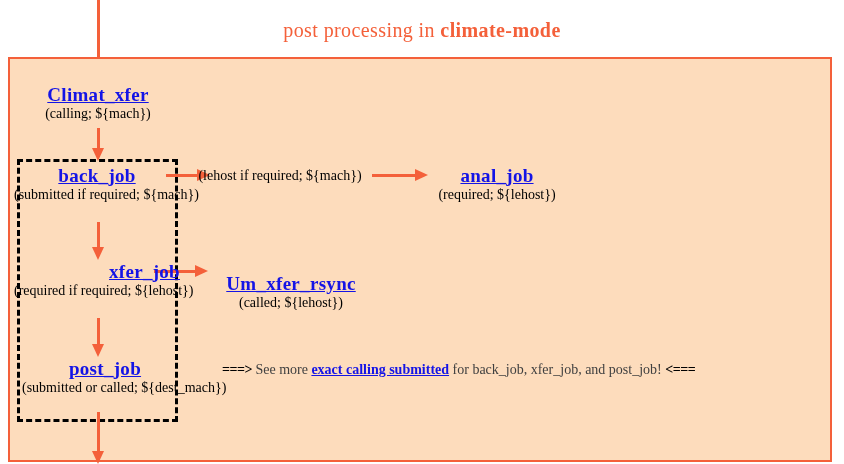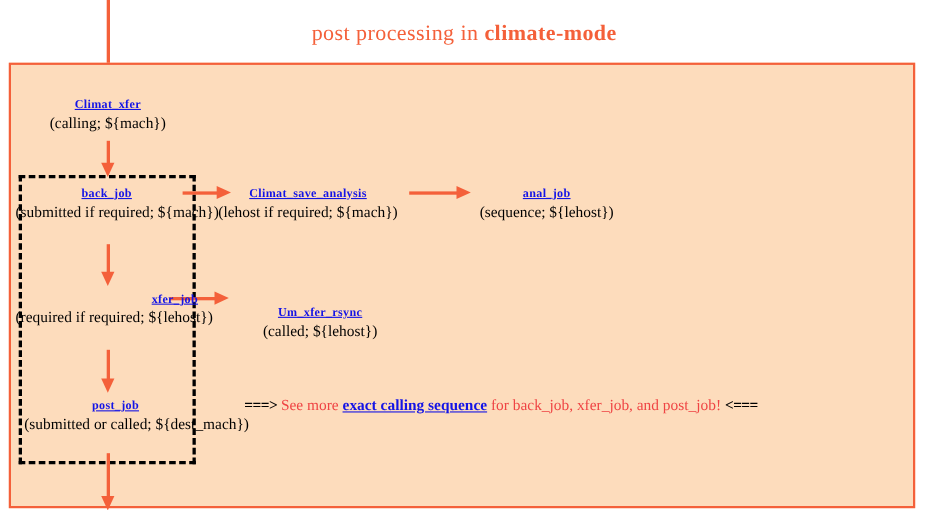--- a/index.html
+++ b/index.html
@@ -63,21 +63,21 @@
     color: #000000;
     font-size: 14px;
     line-height: 17px;
     white-space: nowrap;
   }
   .node .node-link {
     display: inline-block;
     color: #1414E6;
     font-weight: bold;
     text-decoration: underline;
-    font-size: 11px;
+    font-size: 19px;
     letter-spacing: 0.3px;
     cursor: pointer;
   }
   .node .node-desc {
     display: block;
     color: #000000;
     font-weight: normal;
     font-size: 14px;
     line-height: 17px;
   }
@@ -186,21 +186,21 @@
     font-weight: bold;
     letter-spacing: -0.5px;
   }
   .footnote .fn-link {
     color: #1414E6;
     font-weight: bold;
     text-decoration: underline;
     cursor: pointer;
   }
   .footnote .fn-text {
-    color: #ef4444;
+    color: #404040;
   }
 </style>
 </head>
 <body>
 
 <div id="page">
 
   <div class="title">
     <span>post processing in </span><span class="strong">climate-mode</span>
   </div>
@@ -253,45 +253,44 @@
     <span class="node-link">Climat_xfer</span>
     <span class="node-desc">(calling; ${mach})</span>
   </div>
 
   <div class="node n-back-job">
     <span class="node-link">back_job</span>
     <span class="node-desc">(submitted if required; ${mach})</span>
   </div>
 
   <div class="node n-climat-save">
-    <span class="node-link">Climat_save_analysis</span>
     <span class="node-desc">(lehost if required; ${mach})</span>
   </div>
 
   <div class="node n-anal-job">
     <span class="node-link">anal_job</span>
-    <span class="node-desc">(sequence; ${lehost})</span>
+    <span class="node-desc">(required; ${lehost})</span>
   </div>
 
   <div class="node n-xfer-job">
     <span class="node-link">xfer_job</span>
     <span class="node-desc">(required if required; ${lehost})</span>
   </div>
 
   <div class="node n-um-xfer-rsync">
     <span class="node-link">Um_xfer_rsync</span>
     <span class="node-desc">(called; ${lehost})</span>
   </div>
 
   <div class="node n-post-job">
     <span class="node-link">post_job</span>
     <span class="node-desc">(submitted or called; ${dest_mach})</span>
   </div>
 
   <div class="footnote">
     <span class="marker">===&gt;</span>
     <span class="fn-text">See more</span>
-    <span class="fn-link">exact calling sequence</span>
+    <span class="fn-link">exact calling submitted</span>
     <span class="fn-text">for back_job, xfer_job, and post_job!</span>
     <span class="marker">&lt;===</span>
   </div>
 
 </div>
 
 </body></html>

